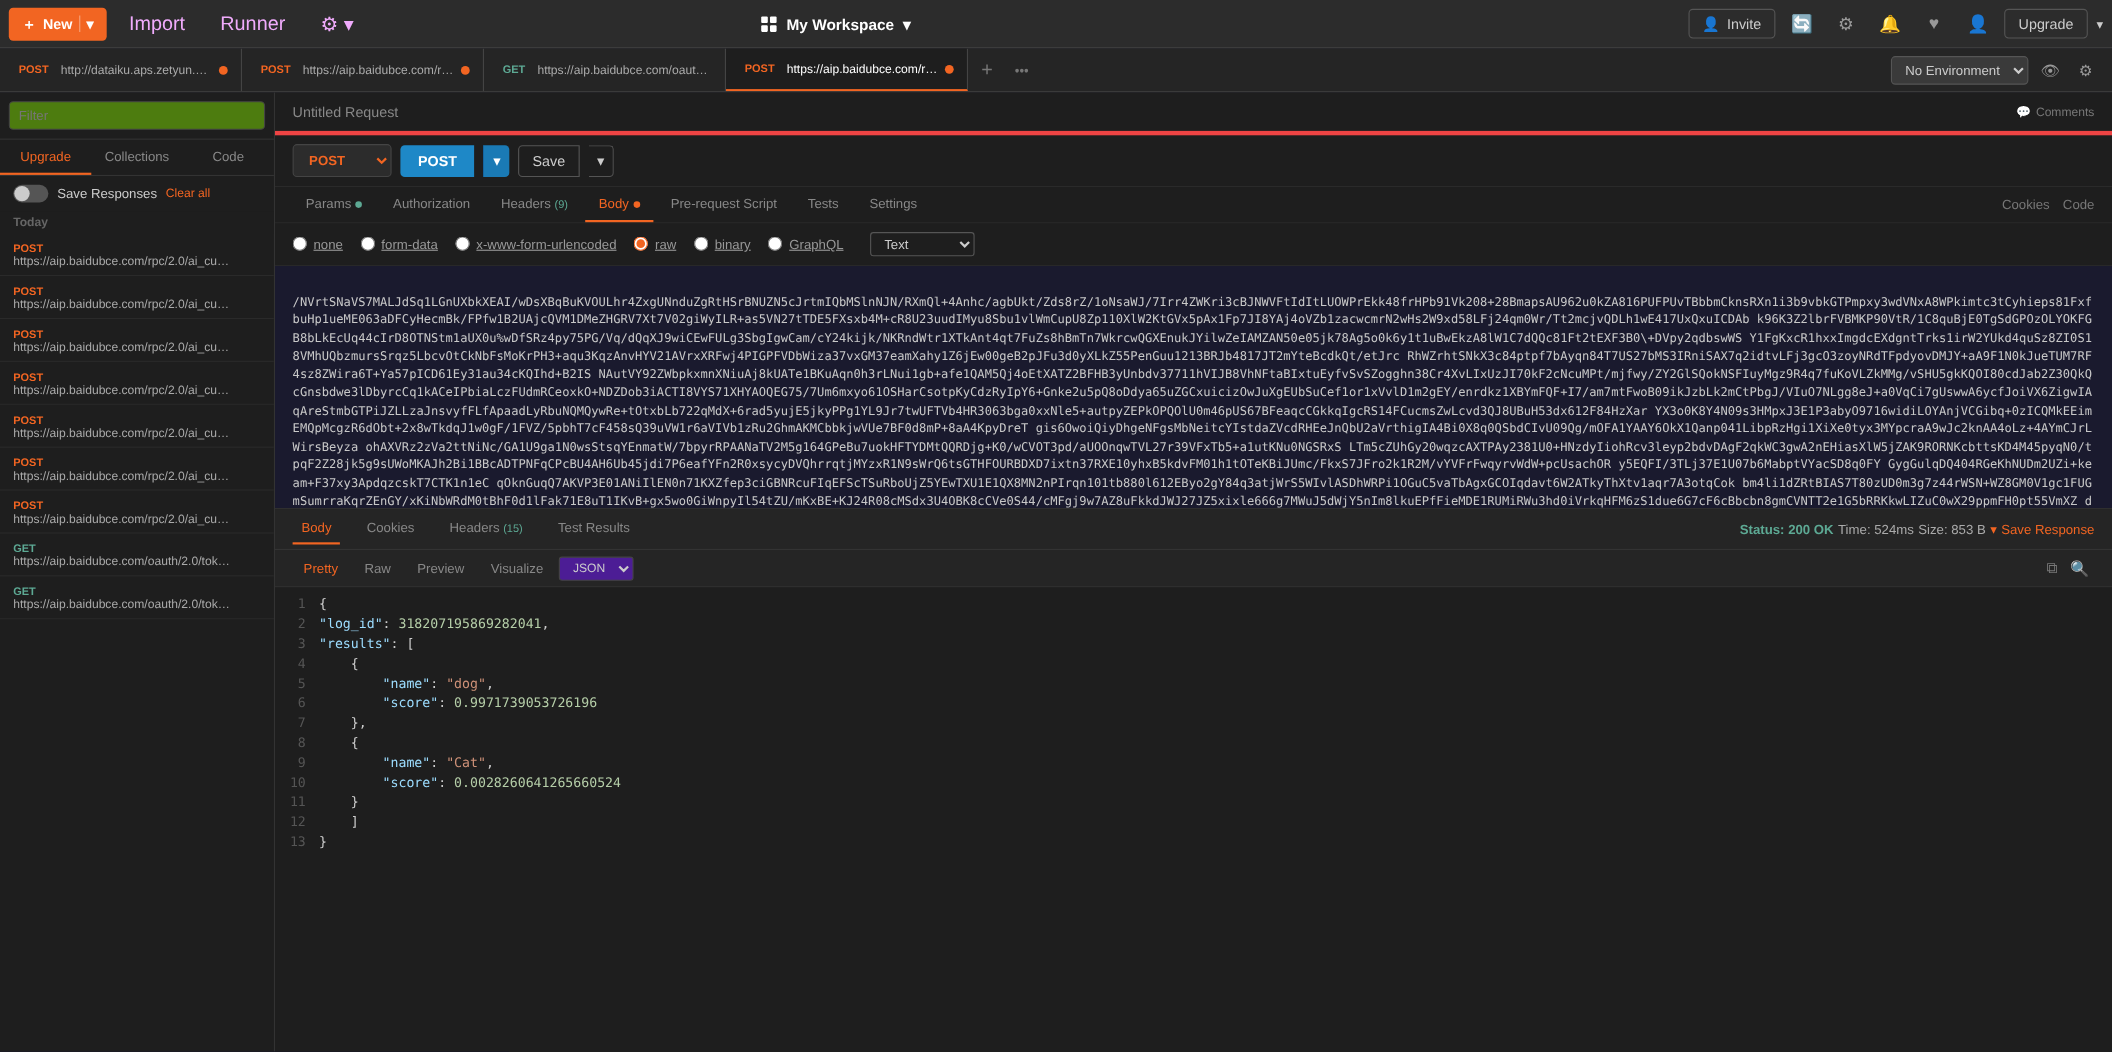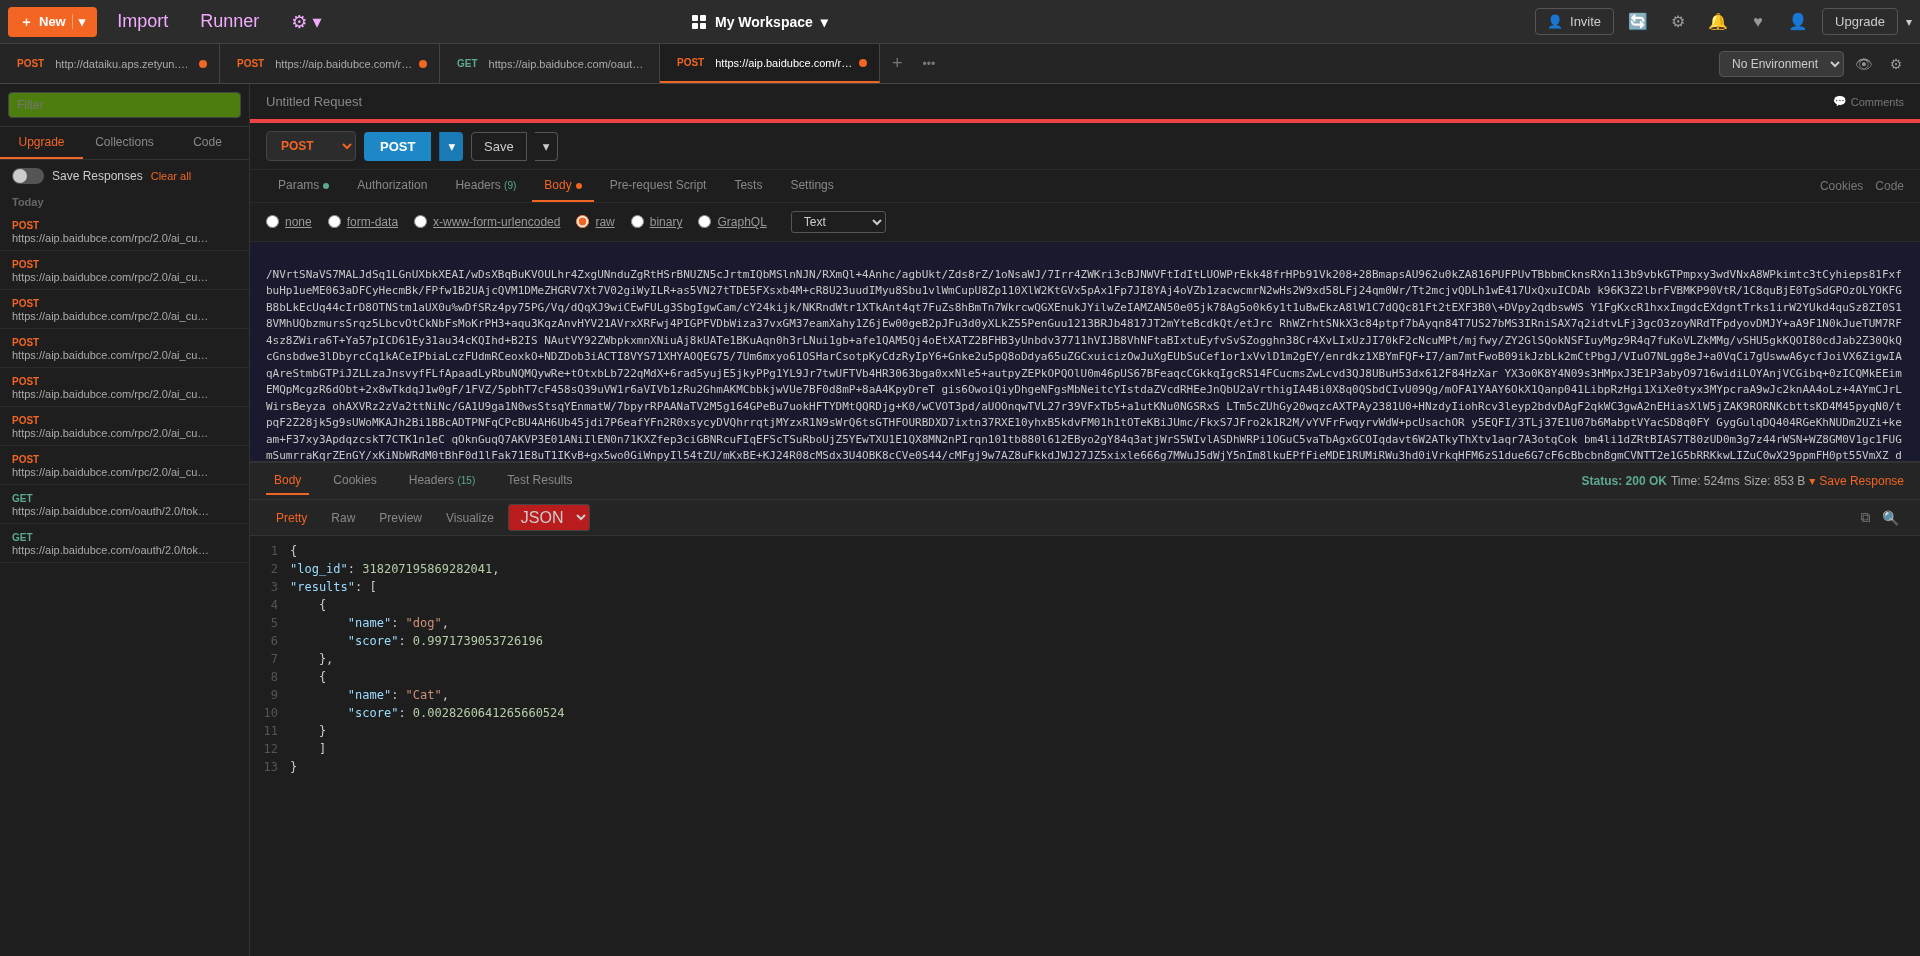--- a/index.html
+++ b/index.html
@@ -94,21 +94,21 @@
     .response-tab.active { color: #f26522; border-bottom-color: #f26522; }
     .response-status { margin-left: auto; display: flex; align-items: center; gap: 4px; font-size: 12px; }
     .status-ok { color: #5da994; font-weight: 700; }
     .status-info { color: #aaa; }
     .save-response-btn { color: #f26522; cursor: pointer; font-size: 12px; display: flex; align-items: center; gap: 4px; }
 
     
     #response-format { display: flex; align-items: center; gap: 4px; padding: 4px 16px; background: #252525; border-bottom: 1px solid #333; }
     .format-tab { padding: 4px 10px; color: #888; cursor: pointer; font-size: 12px; border-radius: 3px; }
     .format-tab.active { color: #f26522; }
-    .format-select { background: #b91c1c; border: 1px solid #444; color: #ccc; padding: 3px 8px; border-radius: 3px; font-size: 16px; }
+    .format-select { background: #4c1d95; border: 1px solid #444; color: #ccc; padding: 3px 8px; border-radius: 3px; font-size: 11px; }
     .response-actions { margin-left: auto; display: flex; gap: 4px; }
     .resp-icon-btn { background: transparent; border: none; color: #777; cursor: pointer; font-size: 14px; padding: 4px; }
 
     
     #response-body { flex: 1; overflow-y: auto; padding: 8px 0; font-family: monospace; font-size: 12px; }
     .json-key { color: #9cdcfe; }
     .json-str { color: #ce9178; }
     .json-num { color: #b5cea8; }
     .json-punct { color: #ccc; }
   </style>

